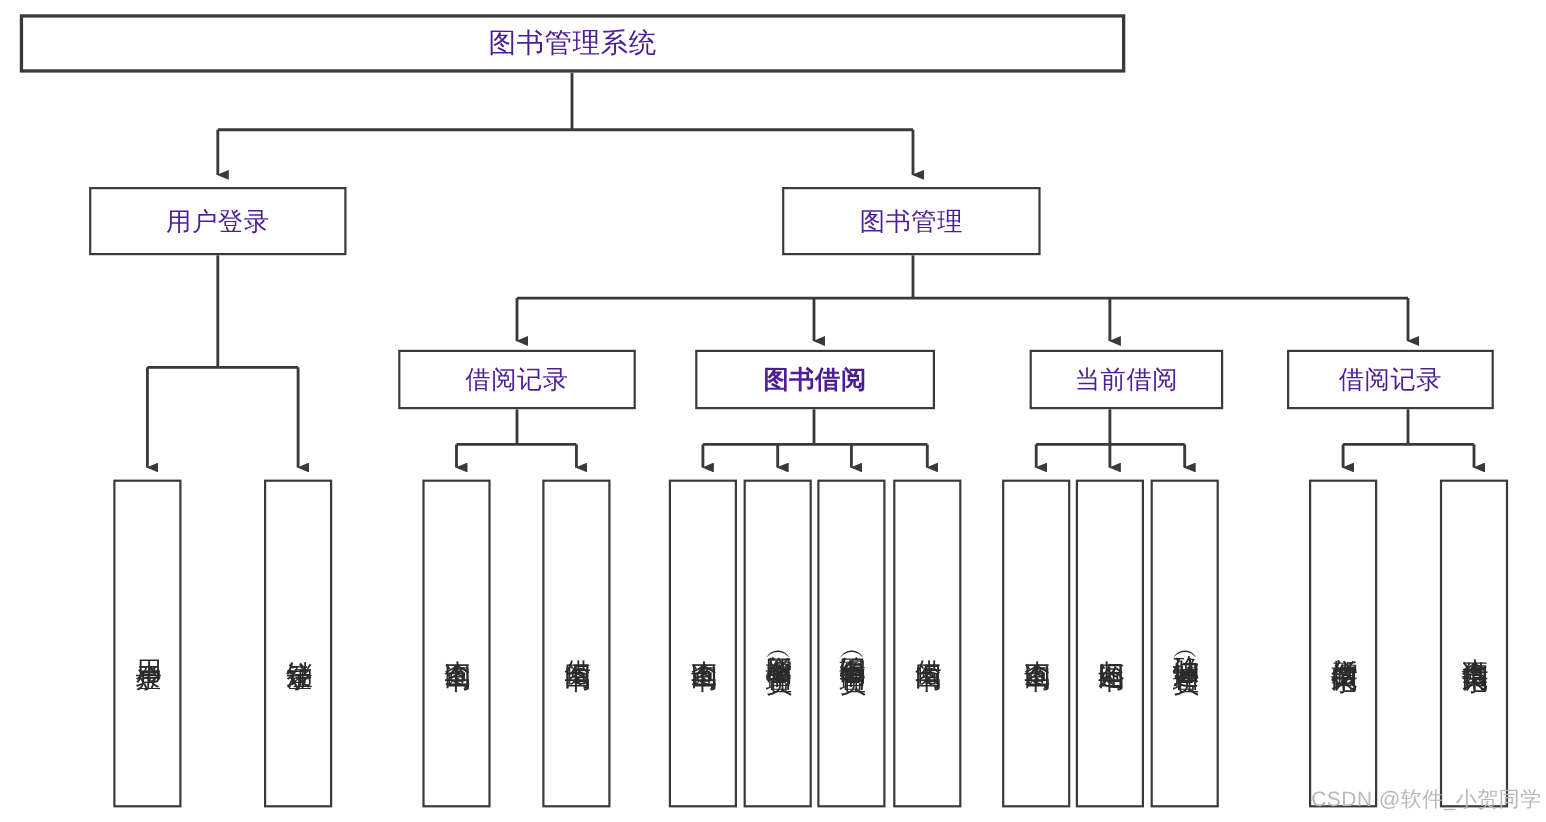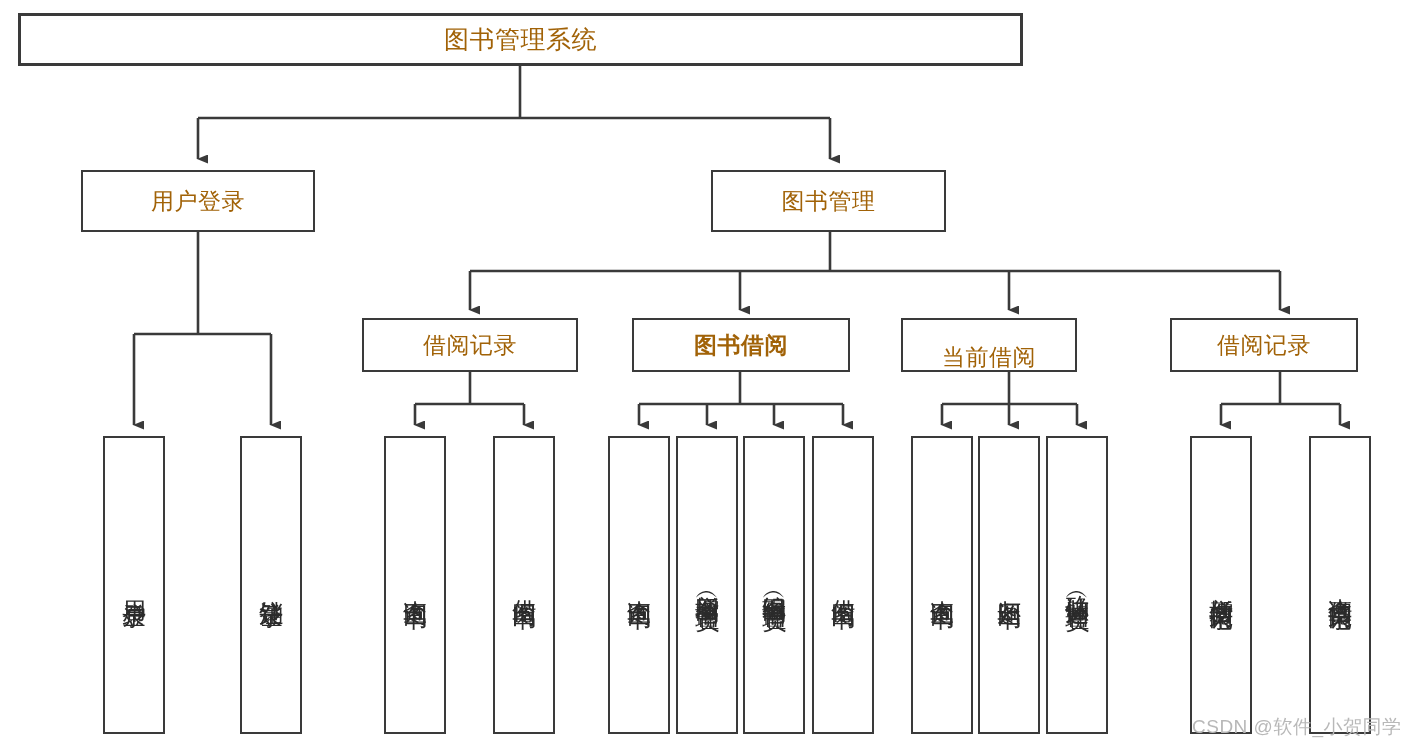--- a/index.html
+++ b/index.html
@@ -32,21 +32,21 @@
     display: flex;
     align-items: center;
     justify-content: center;
     overflow: hidden;
   }
   .node-box.root {
     border-width: 3px;
   }
   .node-label-h {
     font-size: 23px;
-    color: #a16207;
+    color: #4c1d95;
     line-height: 1.15;
     letter-spacing: 0.5px;
     white-space: nowrap;
     text-align: center;
   }
   .node-box.root .node-label-h {
     font-size: 25px;
   }
   .node-label-v {
     writing-mode: vertical-rl;
@@ -153,21 +153,21 @@
   </div>
 
   <div class="node-box" style="left:362px; top:318px; width:216px; height:54px;">
     <span class="node-label-h">借阅记录</span>
   </div>
 
   <div class="node-box" style="left:632px; top:318px; width:218px; height:54px;font-weight:bold;">
     <span class="node-label-h">图书借阅</span>
   </div>
 
-  <div class="node-box" style="left:901px; top:318px; width:176px; height:54px;align-items:flex-end;">
+  <div class="node-box" style="left:936px; top:318px; width:176px; height:54px;">
     <span class="node-label-h">当前借阅</span>
   </div>
 
   <div class="node-box" style="left:1170px; top:318px; width:188px; height:54px;">
     <span class="node-label-h">借阅记录</span>
   </div>
 
   <div class="node-box leaf" style="left:103px; top:436px; width:62px; height:298px;">
     <span class="node-label-v">用户登录</span>
   </div>

